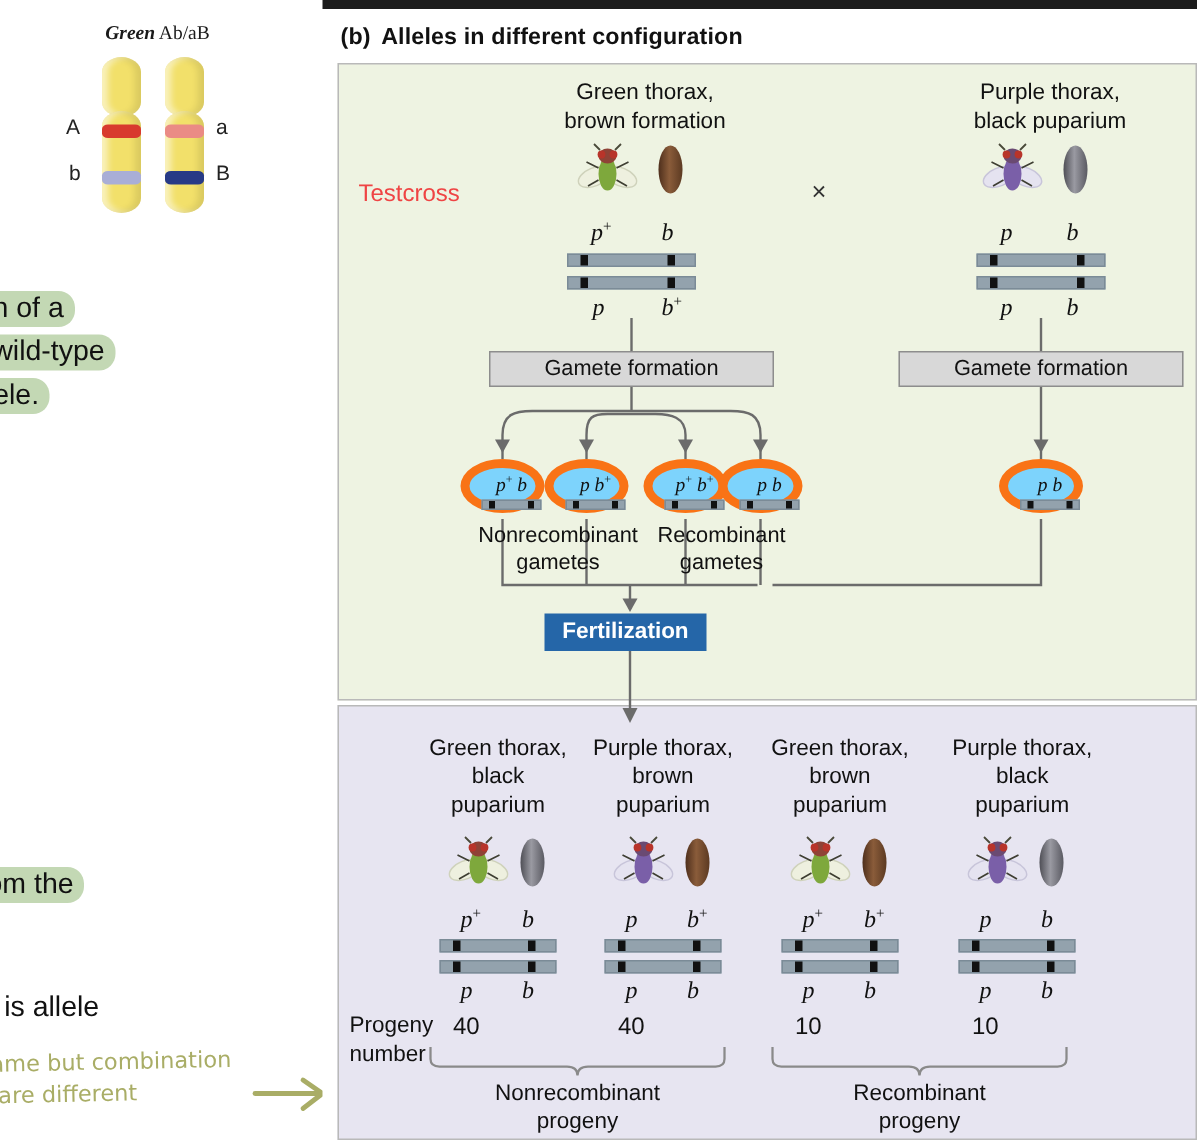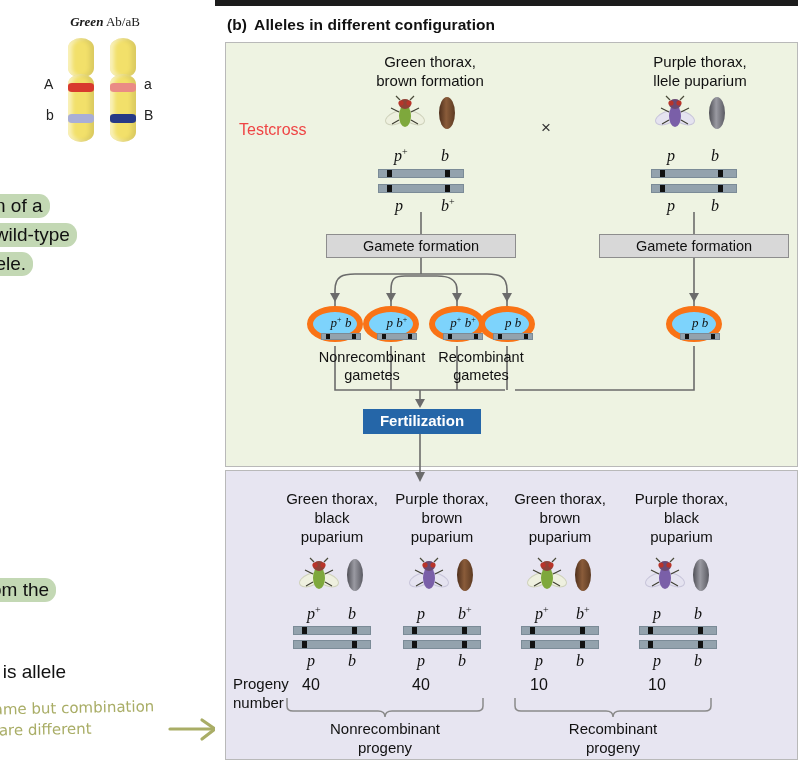--- a/index.html
+++ b/index.html
@@ -200,21 +200,21 @@
   </div>
   <div class="gen" style="left:180px;top:190px;">
     <span>p</span><sup></sup>
   </div>
   <div class="gen" style="left:226px;top:190px;">
     <span>b</span><sup>+</sup>
   </div>
 
   <div class="phen" style="left:390px;top:46px;width:190px;">
     <div>Purple thorax,</div>
-    <div>llele puparium</div>
+    <div>black puparium</div>
   </div>
   <svg class="ln fly" style="left:440px;top:90px;" viewBox="0 0 40 34">
     <ellipse cx="11" cy="22" rx="11" ry="6" fill="#e5e3f0" stroke="#c8c5da" transform="rotate(-22 11 22)"></ellipse>
     <ellipse cx="29" cy="22" rx="11" ry="6" fill="#e5e3f0" stroke="#c8c5da" transform="rotate(22 29 22)"></ellipse>
     <ellipse cx="20" cy="20" rx="6" ry="11" fill="#7a5fa8"></ellipse>
     <ellipse cx="20" cy="8" rx="6" ry="5" fill="#6a4a72"></ellipse>
     <circle cx="16" cy="7" r="2.6" fill="#b8342a"></circle>
       <circle cx="24" cy="7" r="2.6" fill="#b8342a"></circle>
     <path d="M15,4 L11,0 M25,4 L29,0" stroke="#4a4a3a" stroke-width="1.2" fill="none"></path>
     <path d="M14,16 L6,12 M26,16 L34,12 M14,24 L7,28 M26,24 L33,28" stroke="#3e3e32" stroke-width="1.1" fill="none"></path>
@@ -328,21 +328,21 @@
 
   <div class="gam-lbl" style="left:82px;top:342px;width:150px;">
     <div>Nonrecombinant</div>
     <div>gametes</div>
   </div>
   <div class="gam-lbl" style="left:198px;top:342px;width:136px;">
     <div>Recombinant</div>
     <div>gametes</div>
   </div>
 
-  <div class="fert" style="left:148px;top:403px;width:118px;">Fertilization</div>
+  <div class="fert" style="left:148px;top:403px;width:108px;">Fertilization</div>
 
   <div class="panel panel-b"></div>
 
   <svg class="ln" style="left:0;top:0;" width="583" height="758">
     <path d="M205,428 L205,470" stroke="#6b6b6b" stroke-width="1.6" fill="none"></path>
     <path d="M205,476 l-5,-10 l10,0 z" fill="#6b6b6b"></path>
   </svg>
 
   <div class="prog-lbl" style="left:18px;top:668px;">
     <div>Progeny</div>

